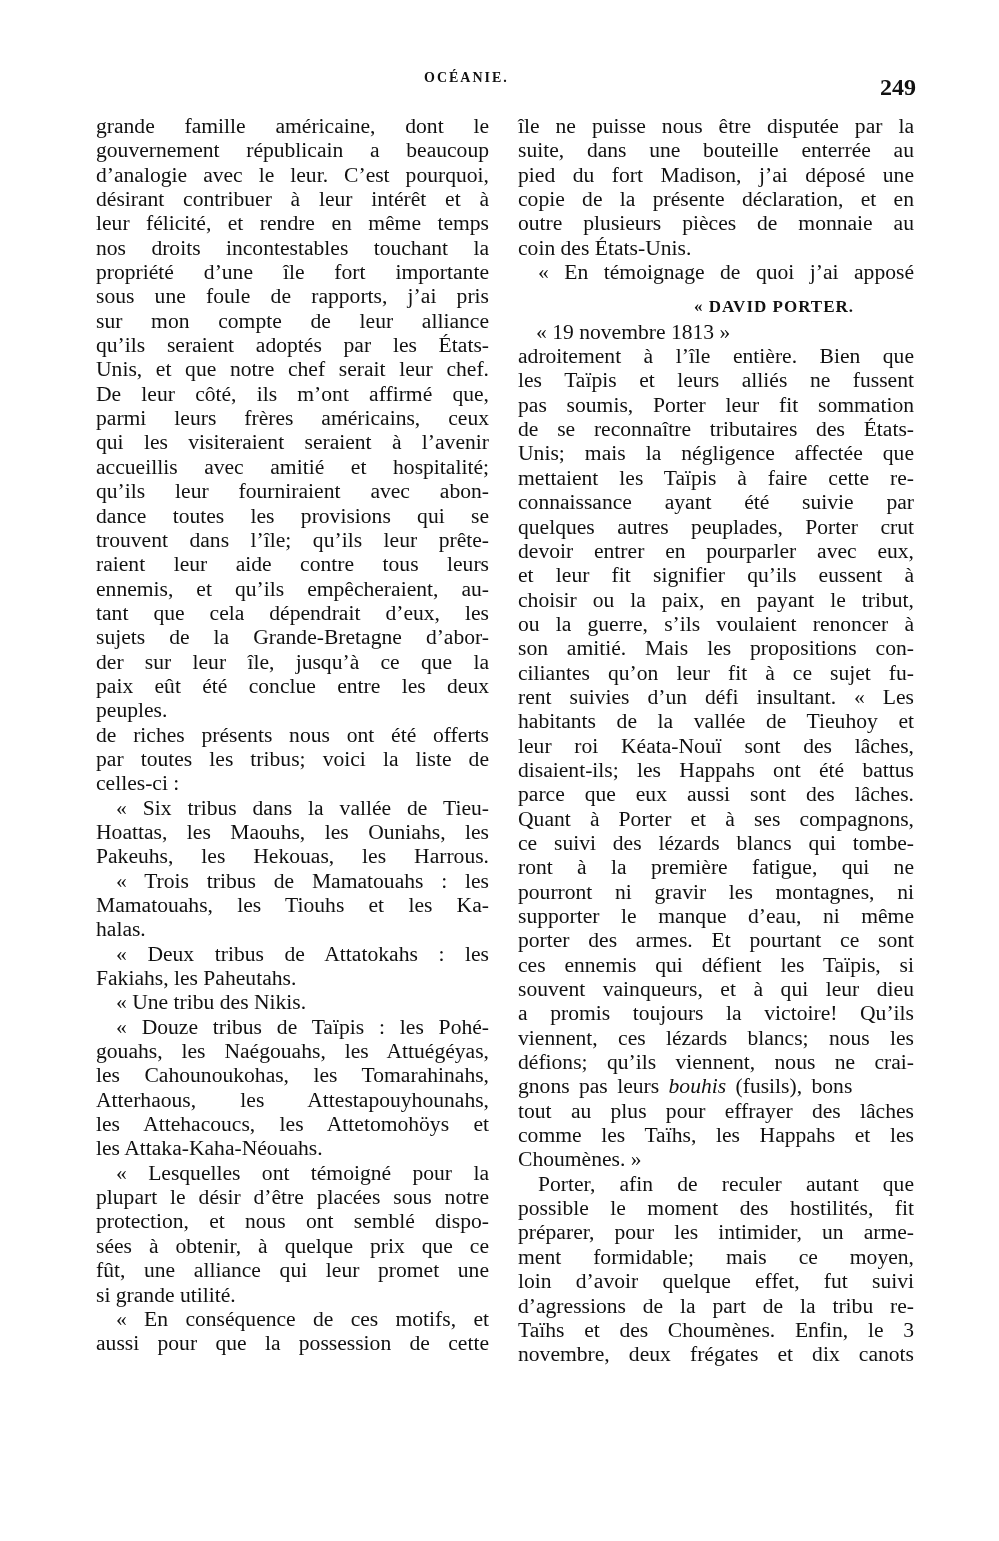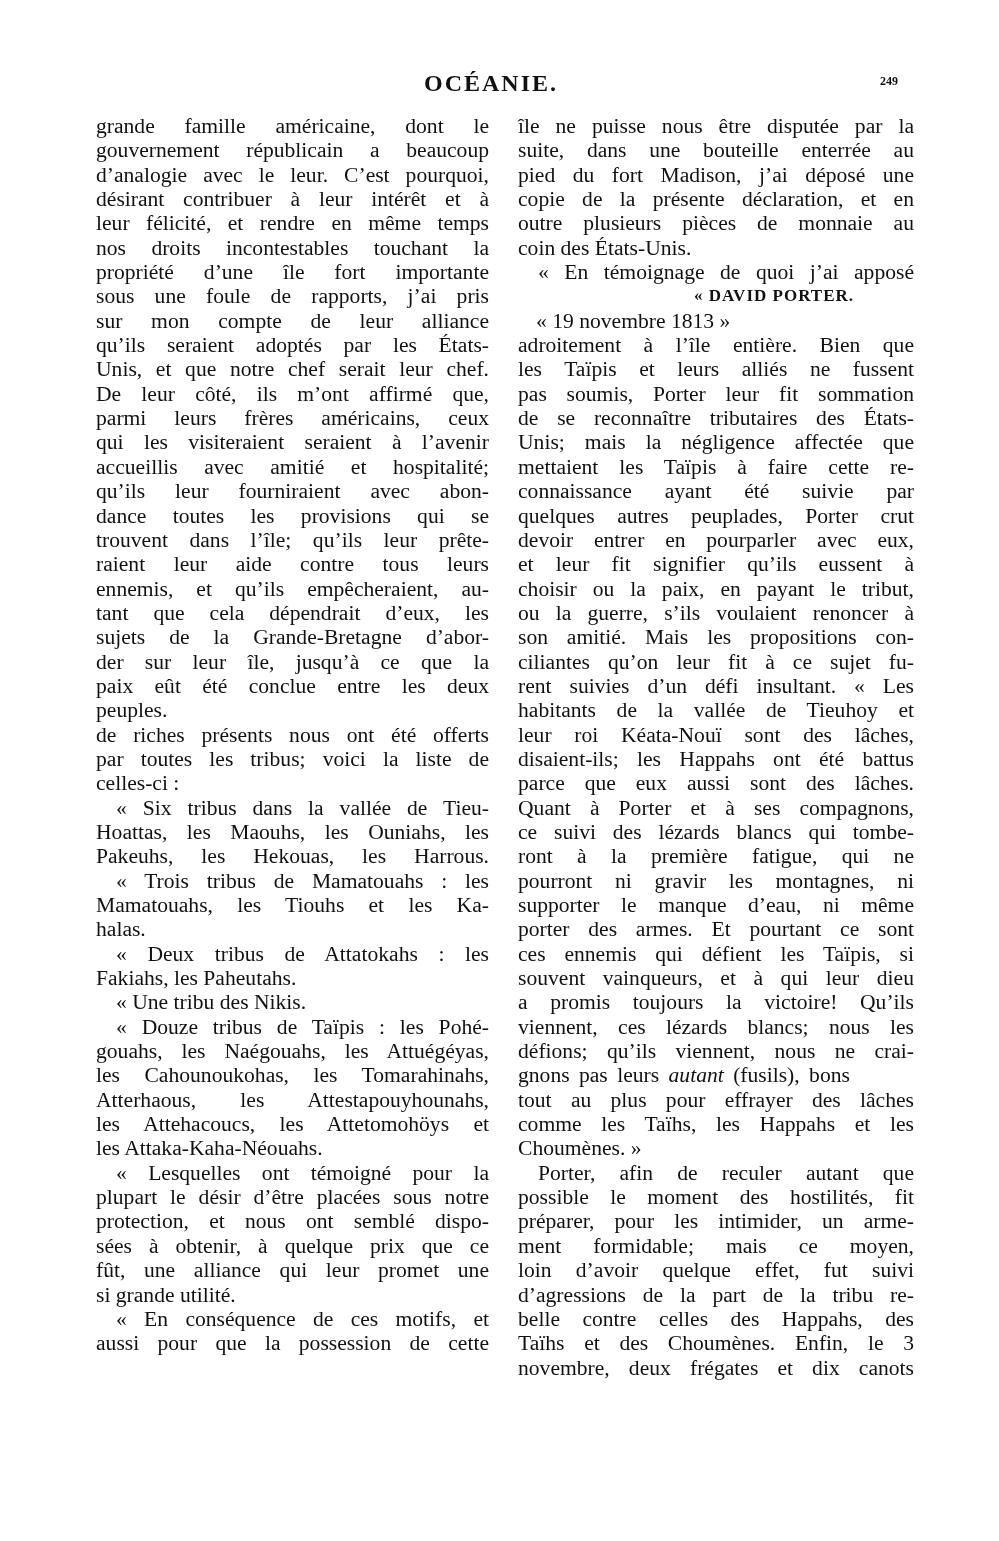--- a/index.html
+++ b/index.html
@@ -1,28 +1,28 @@
 <!DOCTYPE html>
 <html><head>
 <meta charset="utf-8">
 <style>
   html, body { margin: 0; padding: 0; background: #ffffff; }
   body { width: 999px; height: 1541px; position: relative; overflow: hidden;
          font-family: "Liberation Serif", "DejaVu Serif", serif; color: #111; }
   .page { position: absolute; left: 0; top: 0; width: 999px; height: 1541px; background: #fff; }
-  .header-title { position: absolute; left: 424px; top: 70px; font-size: 24px; letter-spacing: 2px;
+  .header-title { position: absolute; left: 424px; top: 70px; font-size: 14px; letter-spacing: 2px;
                   font-weight: bold; }
-  .header-page { position: absolute; left: 880px; top: 74px; font-size: 12px; font-weight: bold; }
+  .header-page { position: absolute; left: 880px; top: 74px; font-size: 24px; font-weight: bold; }
   .col { position: absolute; top: 114px; font-size: 21.6px; line-height: 24.35px; }
   .col-left { left: 96px; width: 393px; }
   .col-right { left: 518px; width: 396px; }
   .line { display: block; white-space: nowrap; text-align: justify; text-align-last: justify; height: 24.35px; overflow: visible; }
   .line.last { text-align-last: left; }
   .line.indent { padding-left: 20px; }
-  .line.sig { text-align-last: left; padding-left: 176px; font-size: 17px; font-weight: bold; letter-spacing: 1px; }
+  .line.sig { text-align-last: left; padding-left: 176px; font-size: 17px; font-weight: bold; letter-spacing: 1px; margin-top: 11px; }
   .line.date { text-align-last: left; padding-left: 18px; }
   .ital { font-style: italic; }
 </style>
 </head>
 <body>
 
 <div class="page">
   <div class="header-title">OCÉANIE.</div>
   <div class="header-page">249</div>
 
@@ -113,27 +113,26 @@
     <span class="line">ce suivi des lézards blancs qui tombe-</span>
     <span class="line">ront à la première fatigue, qui ne</span>
     <span class="line">pourront ni gravir les montagnes, ni</span>
     <span class="line">supporter le manque d’eau, ni même</span>
     <span class="line">porter des armes. Et pourtant ce sont</span>
     <span class="line">ces ennemis qui défient les Taïpis, si</span>
     <span class="line">souvent vainqueurs, et à qui leur dieu</span>
     <span class="line">a promis toujours la victoire! Qu’ils</span>
     <span class="line">viennent, ces lézards blancs; nous les</span>
     <span class="line">défions; qu’ils viennent, nous ne crai-</span>
-    <span class="line last" style="word-spacing:4px"><span>gnons pas leurs </span><span class="ital">autant</span><span> (fusils), bons</span></span>
+    <span class="line last" style="word-spacing:4px"><span>gnons pas leurs </span><span class="ital">bouhis</span><span> (fusils), bons</span></span>
     <span class="line">tout au plus pour effrayer des lâches</span>
     <span class="line">comme les Taïhs, les Happahs et les</span>
     <span class="line last">Choumènes. »</span>
     <span class="line indent">Porter, afin de reculer autant que</span>
     <span class="line">possible le moment des hostilités, fit</span>
     <span class="line">préparer, pour les intimider, un arme-</span>
     <span class="line">ment formidable; mais ce moyen,</span>
     <span class="line">loin d’avoir quelque effet, fut suivi</span>
     <span class="line">d’agressions de la part de la tribu re-</span>
-    <span class="line">belle contre celles des Happahs, des</span>
     <span class="line">Taïhs et des Choumènes. Enfin, le 3</span>
     <span class="line">novembre, deux frégates et dix canots</span>
   </div>
 </div>
 
 </body></html>

